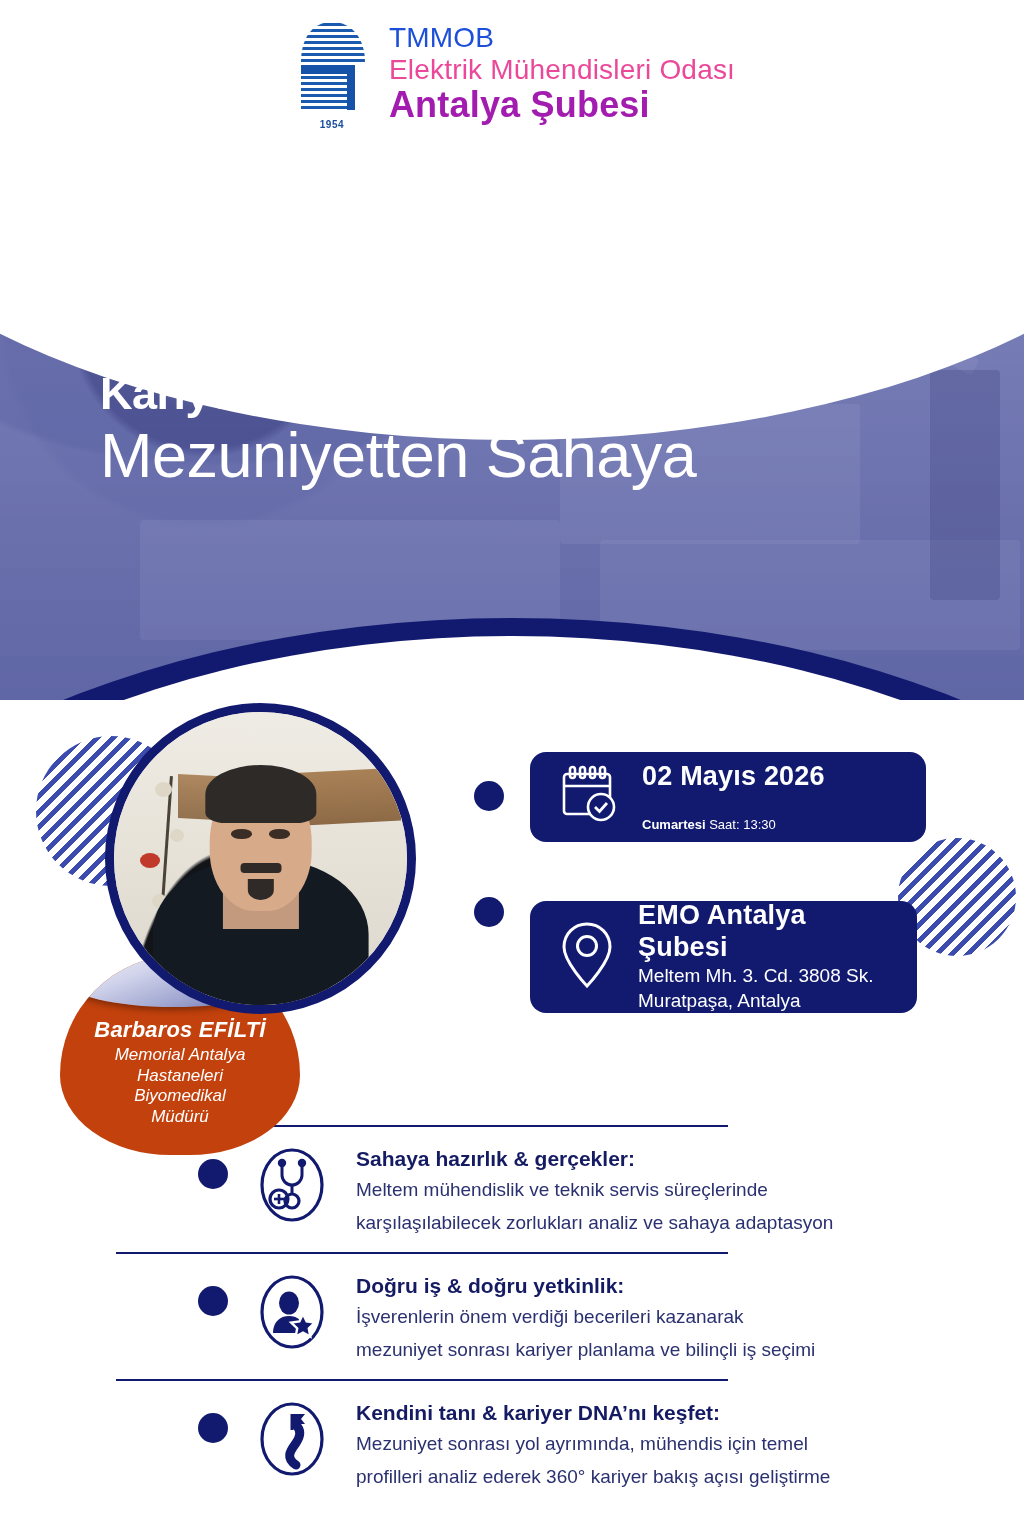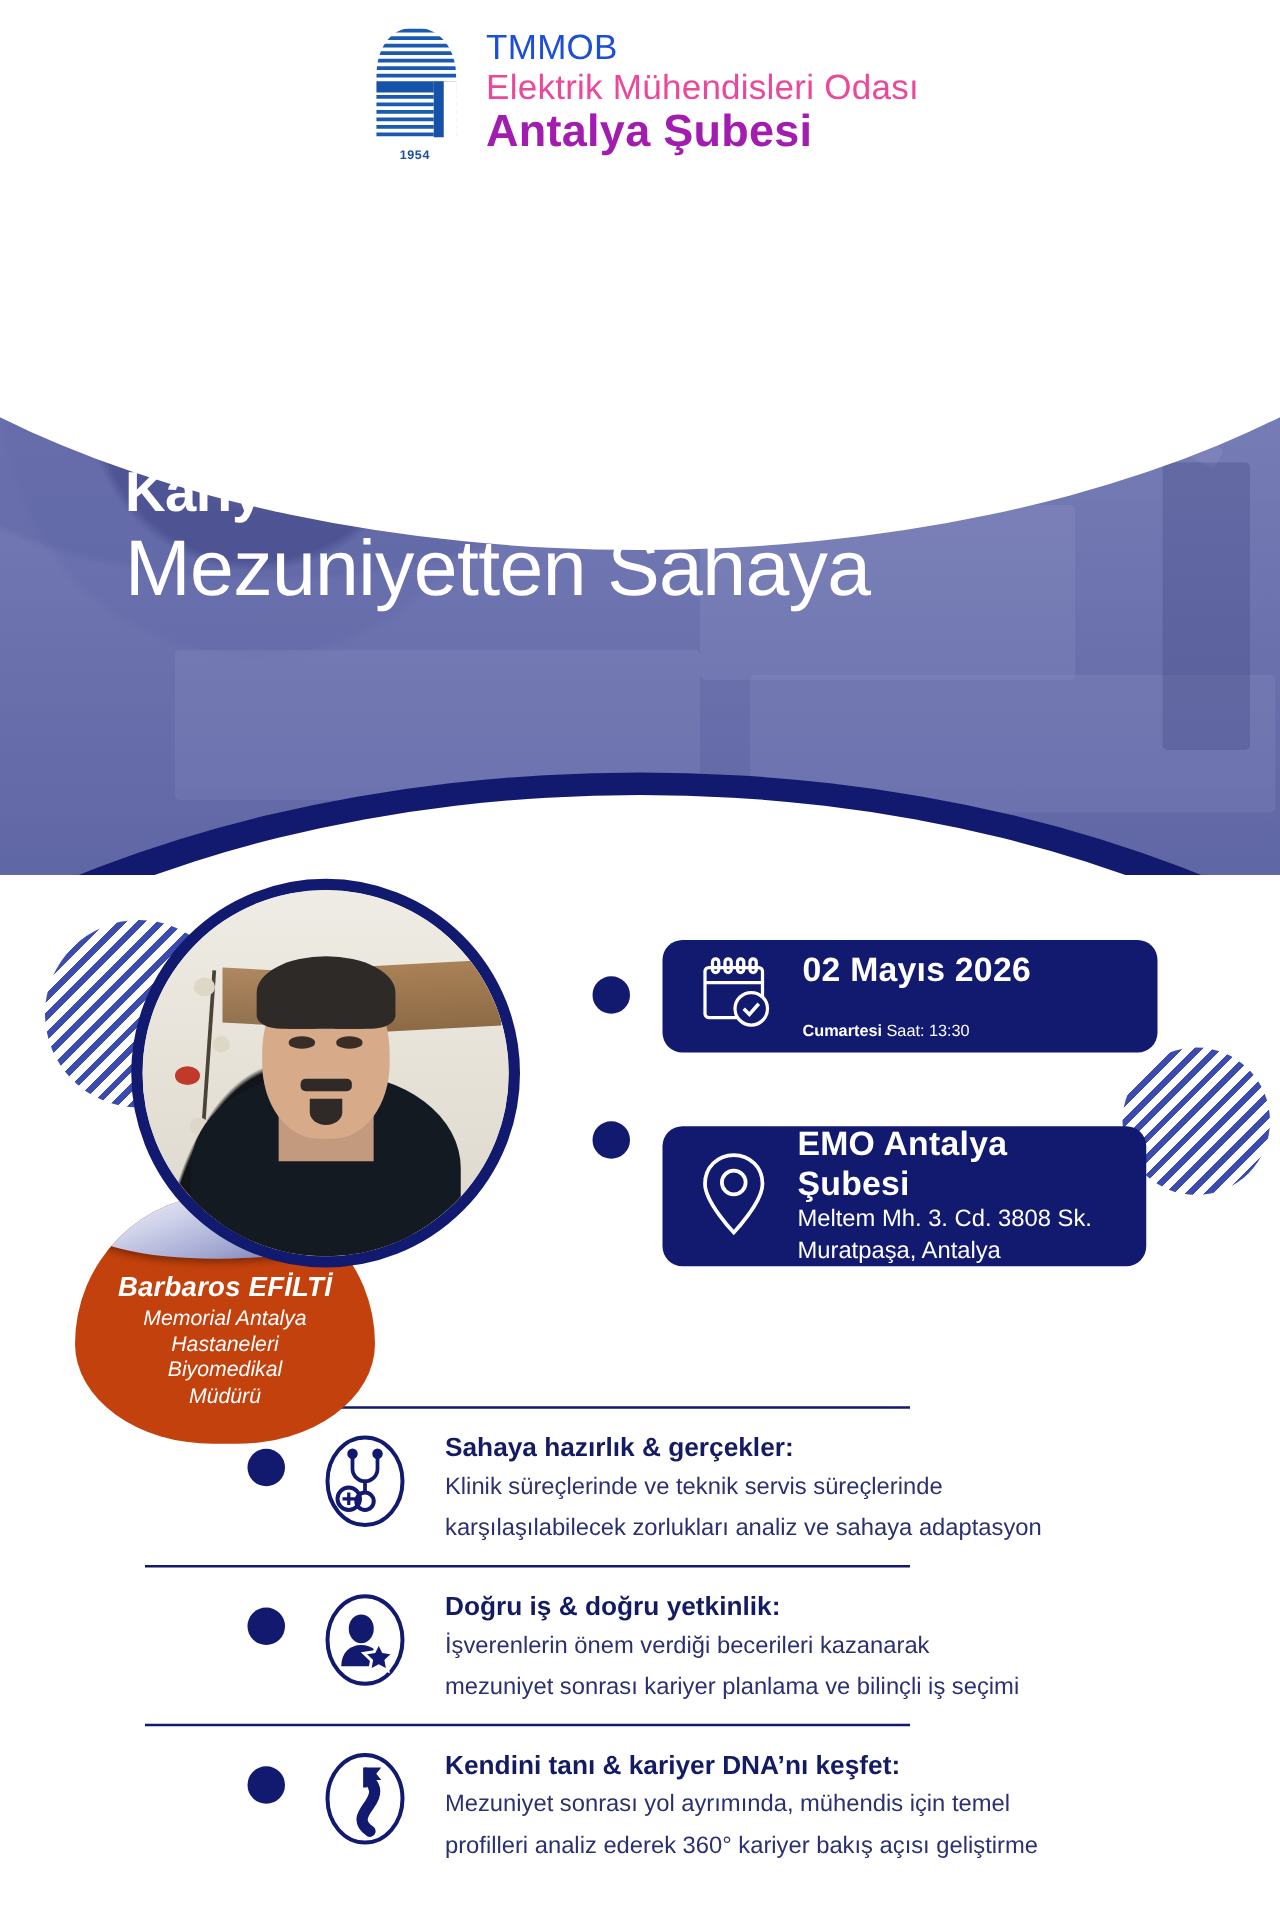--- a/index.html
+++ b/index.html
@@ -356,21 +356,21 @@
           <circle cx="46" cy="16" r="2.6" fill="#121a70"></circle>
           <path d="M36 38 v10" stroke-width="3"></path>
           <circle cx="36" cy="54" r="7"></circle>
           <circle cx="23" cy="52" r="9"></circle>
           <line x1="23" y1="47" x2="23" y2="57" stroke-width="2.6"></line>
           <line x1="18" y1="52" x2="28" y2="52" stroke-width="2.6"></line>
         </svg>
       </div>
       <div class="feat-body">
         <div class="feat-h">Sahaya hazırlık &amp; gerçekler:</div>
-        <div class="feat-p">Klinik süreçlerinde ve teknik servis süreçlerinde</div>
+        <div class="feat-p">Meltem mühendislik ve teknik servis süreçlerinde</div>
         <div class="feat-p">karşılaşılabilecek zorlukları analiz ve sahaya adaptasyon</div>
       </div>
     </div>
 
     <div class="divider"></div>
 
     <div class="feat">
       <div class="feat-dot"></div>
       <div class="feat-icon">
         <svg viewBox="0 0 72 76" fill="none" stroke="#121a70" stroke-width="3.2">

